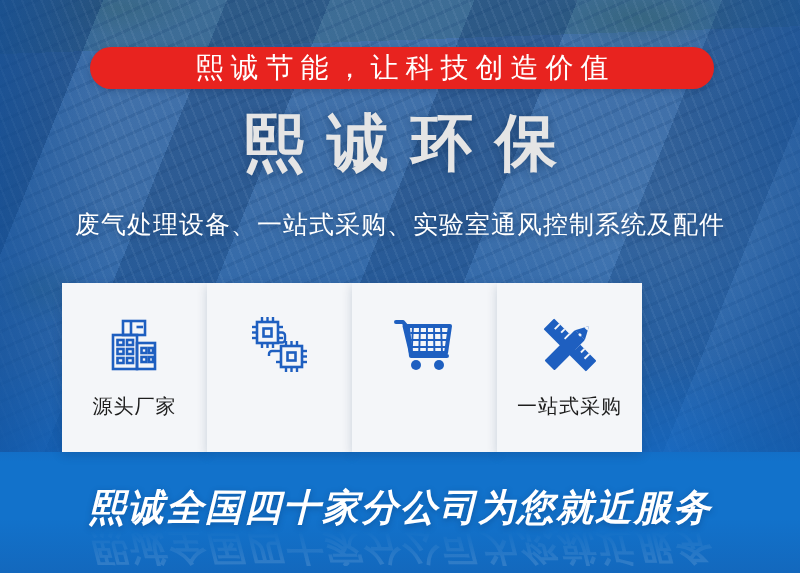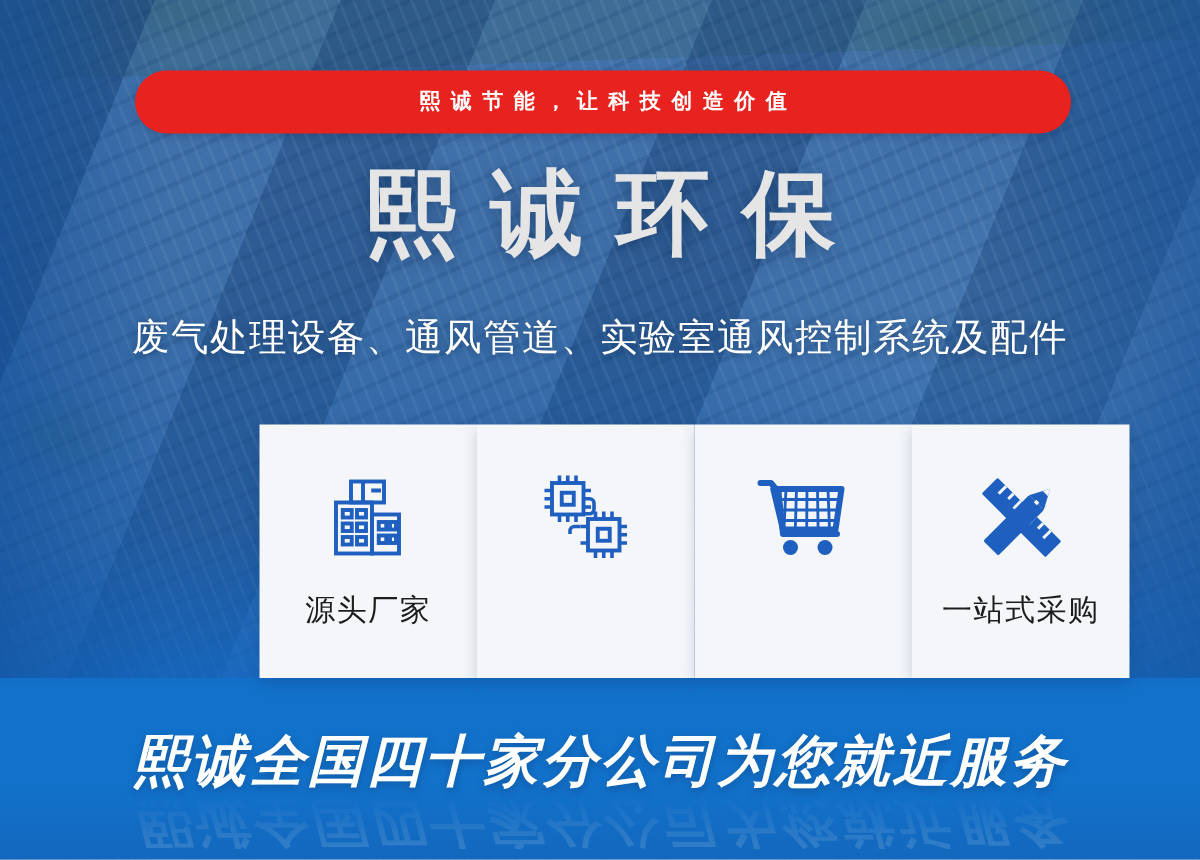--- a/index.html
+++ b/index.html
@@ -78,22 +78,22 @@
     height: 42px;
     background: #e8231f;
     border-radius: 21px;
     display: flex;
     align-items: center;
     justify-content: center;
     box-shadow: 0 2px 6px rgba(10,40,80,.25);
   }
   .red-pill-text {
     color: #ffffff;
-    font-size: 14px;
-    font-weight: 700;
+    font-size: 28px;
+    font-weight: 400;
     letter-spacing: 7px;
     text-indent: 7px;
     white-space: nowrap;
   }
 
   
   .headline {
     position: absolute;
     left: 0; right: 0;
     top: 112px;
@@ -118,26 +118,26 @@
     font-size: 25px;
     font-weight: 400;
     letter-spacing: 1px;
     text-shadow: 0 1px 6px rgba(8,36,72,.5);
     white-space: nowrap;
   }
 
   
   .cards {
     position: absolute;
-    left: 47px;
+    left: 62px;
     top: 283px;
     width: 706px;
     height: 169px;
     display: flex;
-    justify-content: flex-end;
+    justify-content: flex-start;
   }
   .card {
     width: 145px;
     height: 169px;
     background: #f4f6f9;
     display: flex;
     flex-direction: column;
     align-items: center;
     justify-content: flex-start;
     box-shadow: 0 3px 10px rgba(10,40,80,.18);
@@ -200,21 +200,21 @@
   <div class="photo-tint"></div>
   <div class="photo-edges"></div>
   <div class="bottom-band"></div>
 
   <div class="red-pill">
     <span class="red-pill-text">熙诚节能，让科技创造价值</span>
   </div>
 
   <div class="headline">熙诚环保</div>
 
-  <div class="subtitle">废气处理设备、通风管道、实验室通风控制系统及配件</div>
+  <div class="subtitle">废气处理设备、一站式采购、实验室通风控制系统及配件</div>
 
   <div class="cards">
 
     <div class="card">
       <div class="card-icon">
         <svg width="64" height="64" viewBox="0 0 64 64" fill="none" stroke="#1E5FC0" stroke-width="2.6">
           <rect x="20" y="8" width="22" height="14"></rect>
           <line x1="28" y1="8" x2="28" y2="22"></line>
           <line x1="33.5" y1="14" x2="40" y2="14"></line>
           <rect x="10" y="22" width="24" height="34"></rect>

